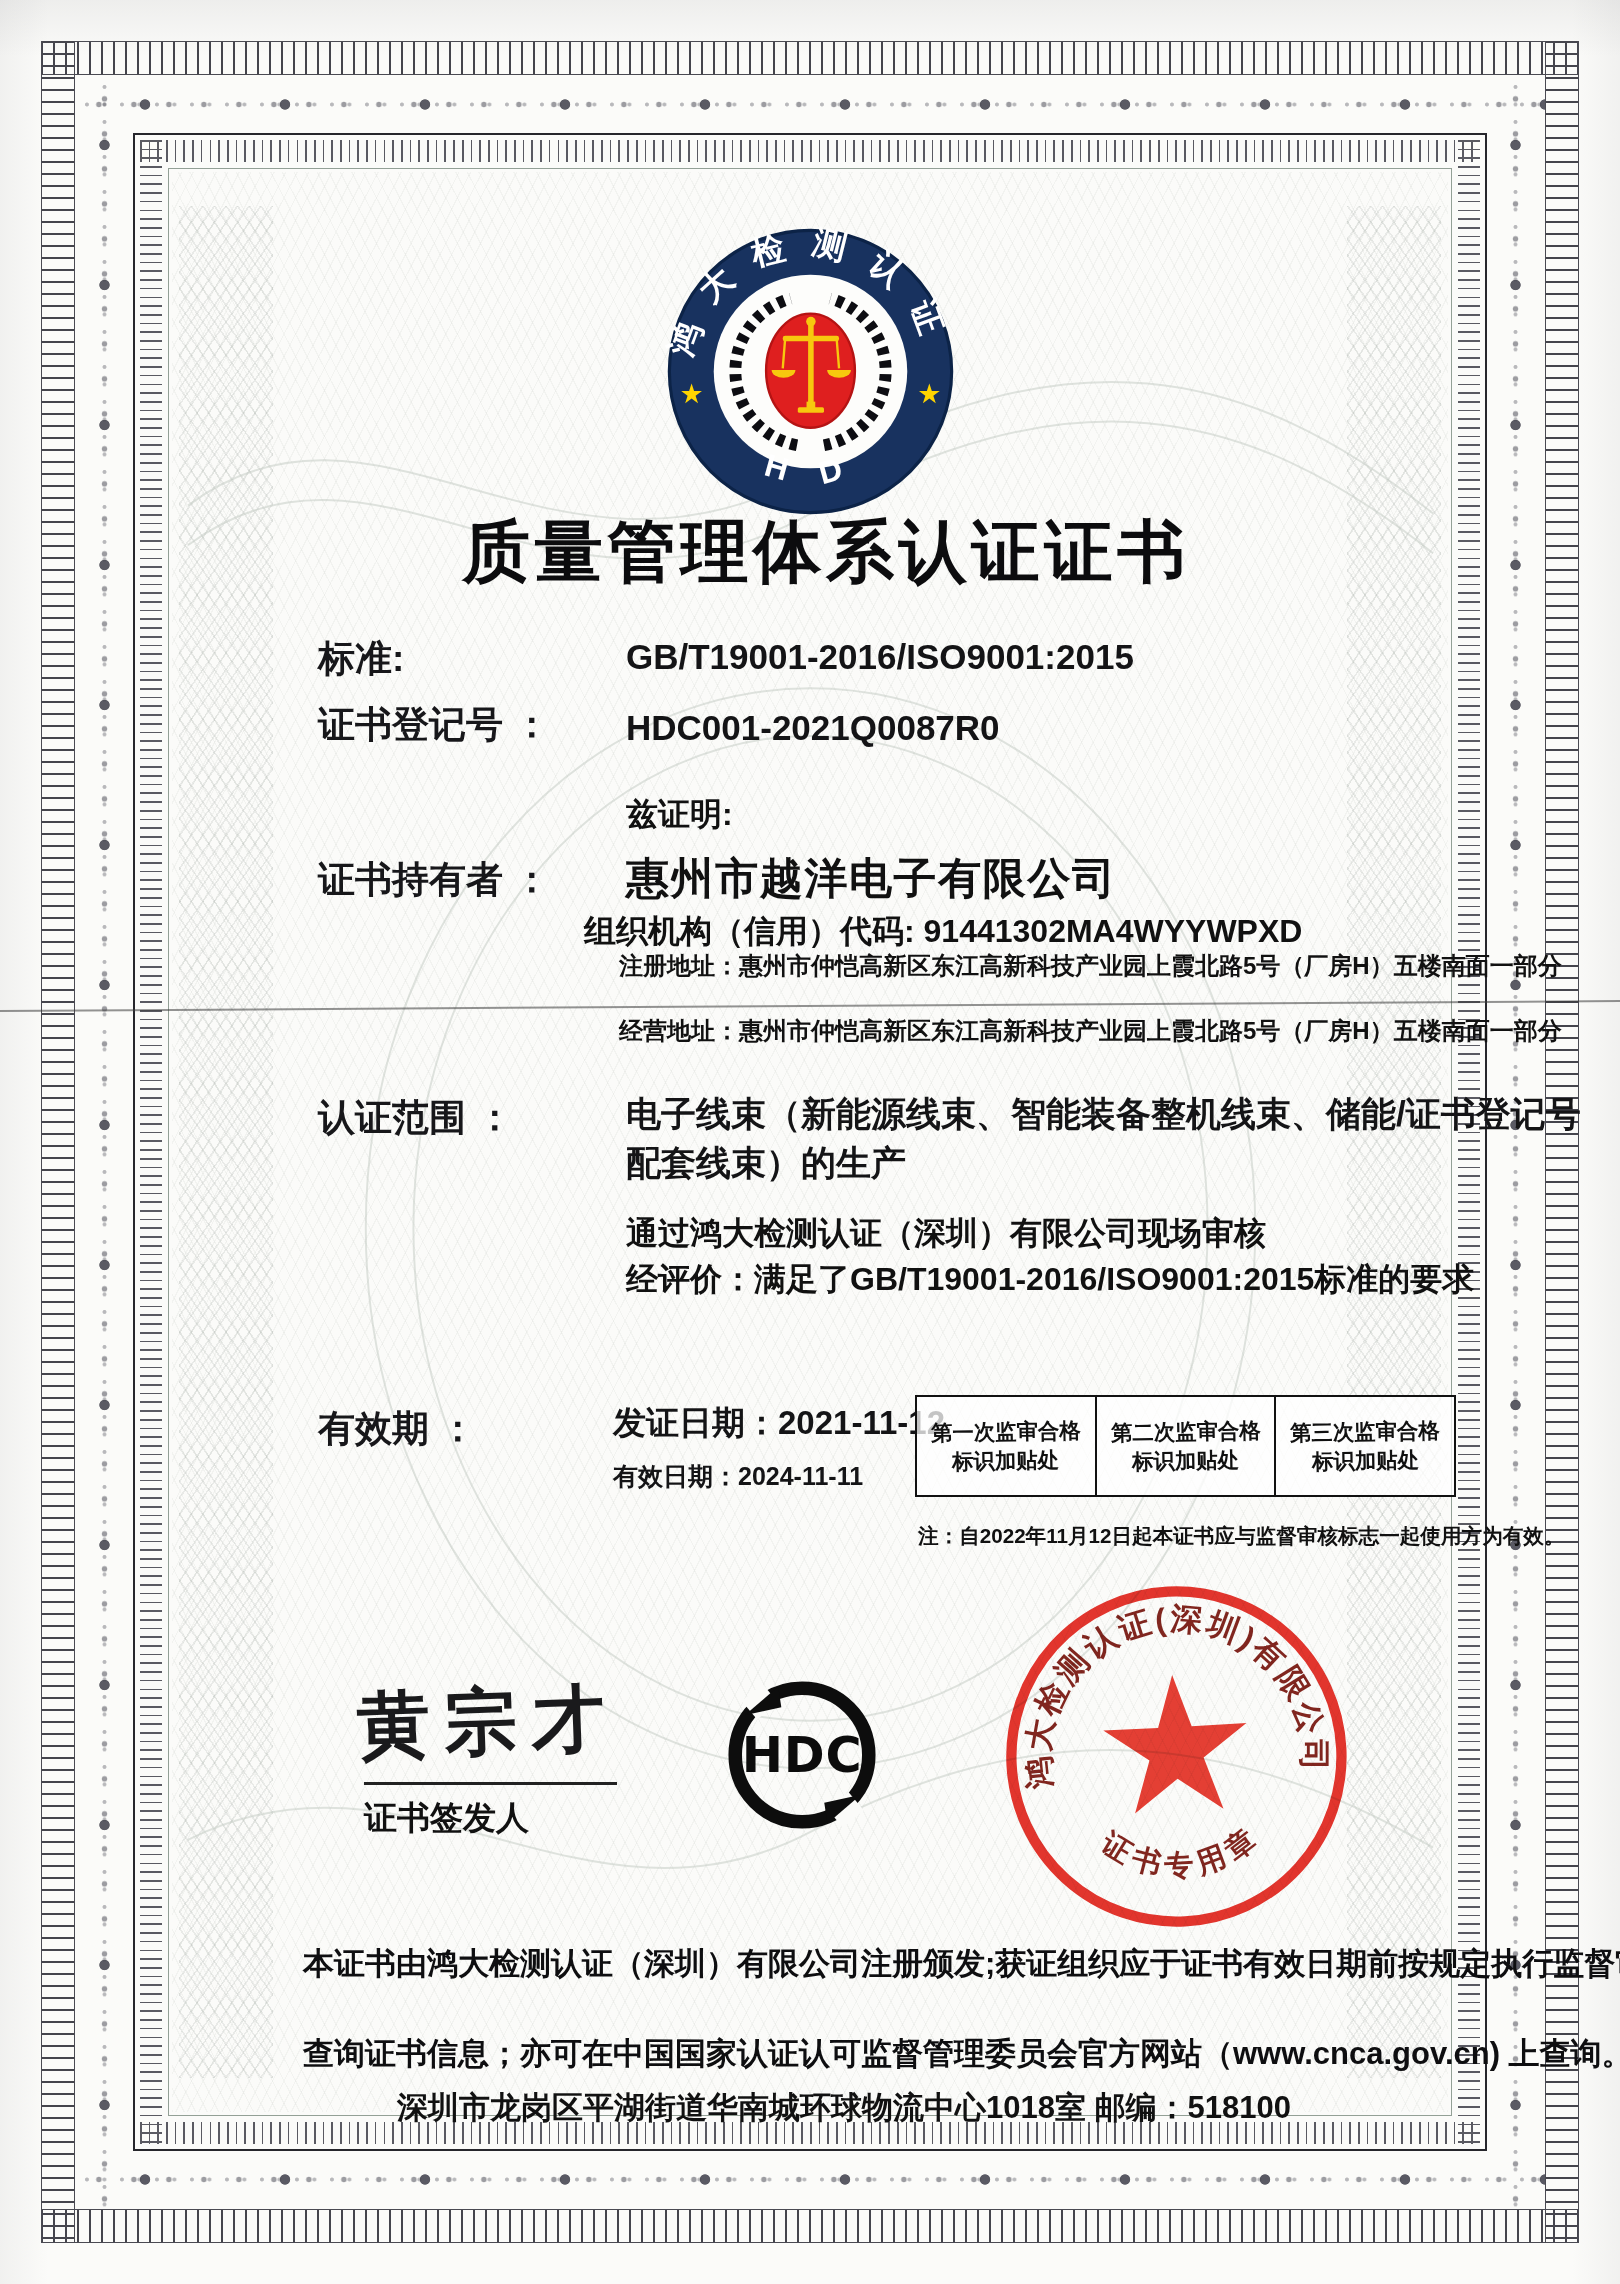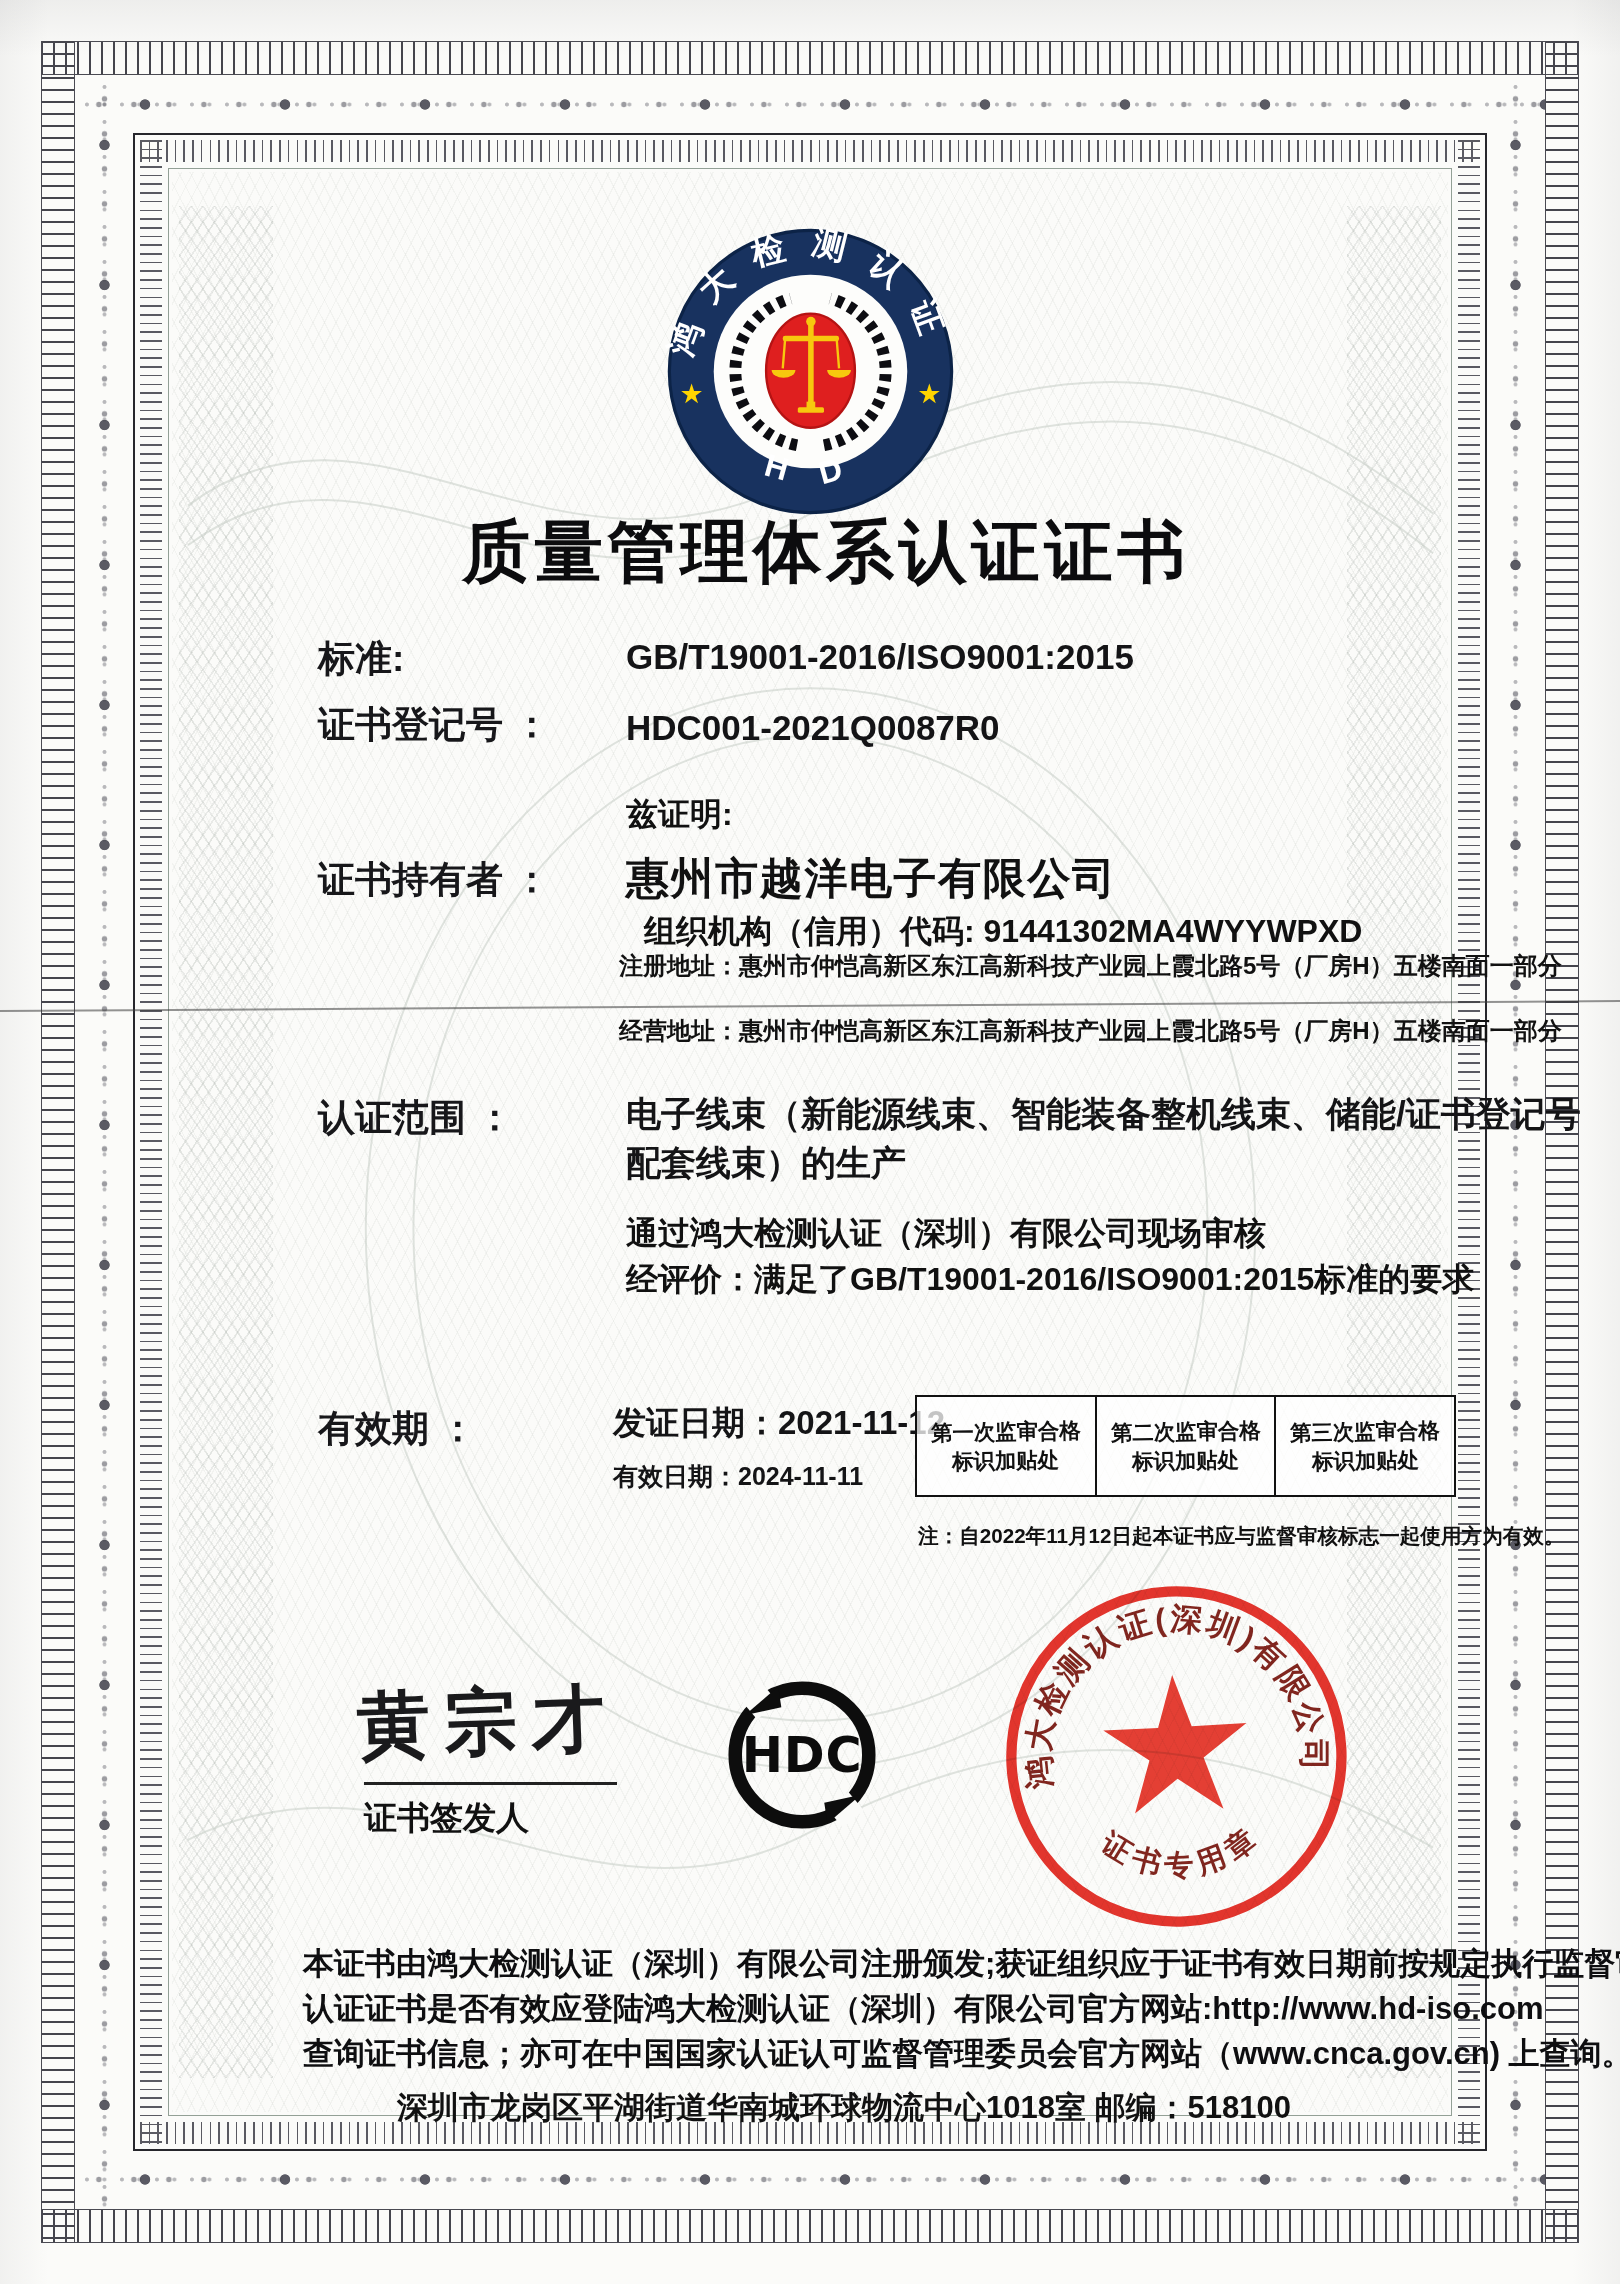--- a/index.html
+++ b/index.html
@@ -164,21 +164,21 @@
   <div class="abs val" style="left:626px;top:637px">GB/T19001-2016/ISO9001:2015</div>
 
   <div class="abs lab" style="left:318px;top:700px">证书登记号 ：</div>
   <div class="abs val" style="left:626px;top:708px">HDC001-2021Q0087R0</div>
 
   <div class="abs mid" style="left:626px;top:793px">兹证明:</div>
 
   <div class="abs lab" style="left:318px;top:855px">证书持有者 ：</div>
   <div class="abs holder" style="left:626px;top:850px">惠州市越洋电子有限公司</div>
 
-  <div class="abs mid" style="left:644px;top:910px">组织机构（信用）代码: 91441302MA4WYYWPXD</div>
+  <div class="abs mid" style="left:584px;top:910px">组织机构（信用）代码: 91441302MA4WYYWPXD</div>
 
   <div class="abs small" style="left:619px;top:950px">注册地址：惠州市仲恺高新区东江高新科技产业园上霞北路5号（厂房H）五楼南面一部分</div>
   <div class="abs small" style="left:619px;top:1015px">经营地址：惠州市仲恺高新区东江高新科技产业园上霞北路5号（厂房H）五楼南面一部分</div>
 
   <div class="abs lab" style="left:318px;top:1093px">认证范围 ：</div>
   <div class="abs val" style="left:626px;top:1091px">电子线束（新能源线束、智能装备整机线束、储能/证书登记号</div>
   <div class="abs val" style="left:626px;top:1140px">配套线束）的生产</div>
 
   <div class="abs mid" style="left:626px;top:1212px">通过鸿大检测认证（深圳）有限公司现场审核</div>
   <div class="abs mid" style="left:626px;top:1258px">经评价：满足了GB/T19001-2016/ISO9001:2015标准的要求</div>
@@ -225,18 +225,17 @@
         <textPath href="#sealTopArc" startOffset="50%" text-anchor="middle">鸿大检测认证(深圳)有限公司</textPath>
       </text>
       <path id="sealBotArc" d="M 89 281 A 150 150 0 0 0 371 281" fill="none"></path>
       <text font-family="Liberation Sans, sans-serif" font-size="37" font-weight="bold" fill="#7a150d" letter-spacing="8">
         <textPath href="#sealBotArc" startOffset="50%" text-anchor="middle">证书专用章</textPath>
       </text>
     </svg>
   </div>
 
   <div class="abs foot" style="top:1943px">本证书由鸿大检测认证（深圳）有限公司注册颁发;获证组织应于证书有效日期前按规定执行监督审核；</div>
-  <div class="abs foot" style="top:1988px">认证证书是否有效应登陆鸿大检测认证（深圳）有限公司官方网站:http://www.hd-iso.com</div>
   <div class="abs foot" style="top:2033px">查询证书信息；亦可在中国国家认证认可监督管理委员会官方网站（www.cnca.gov.cn) 上查询。</div>
   <div class="abs addr">深圳市龙岗区平湖街道华南城环球物流中心1018室  邮编：518100</div>
 
 </div>
 
 
 </body></html>

